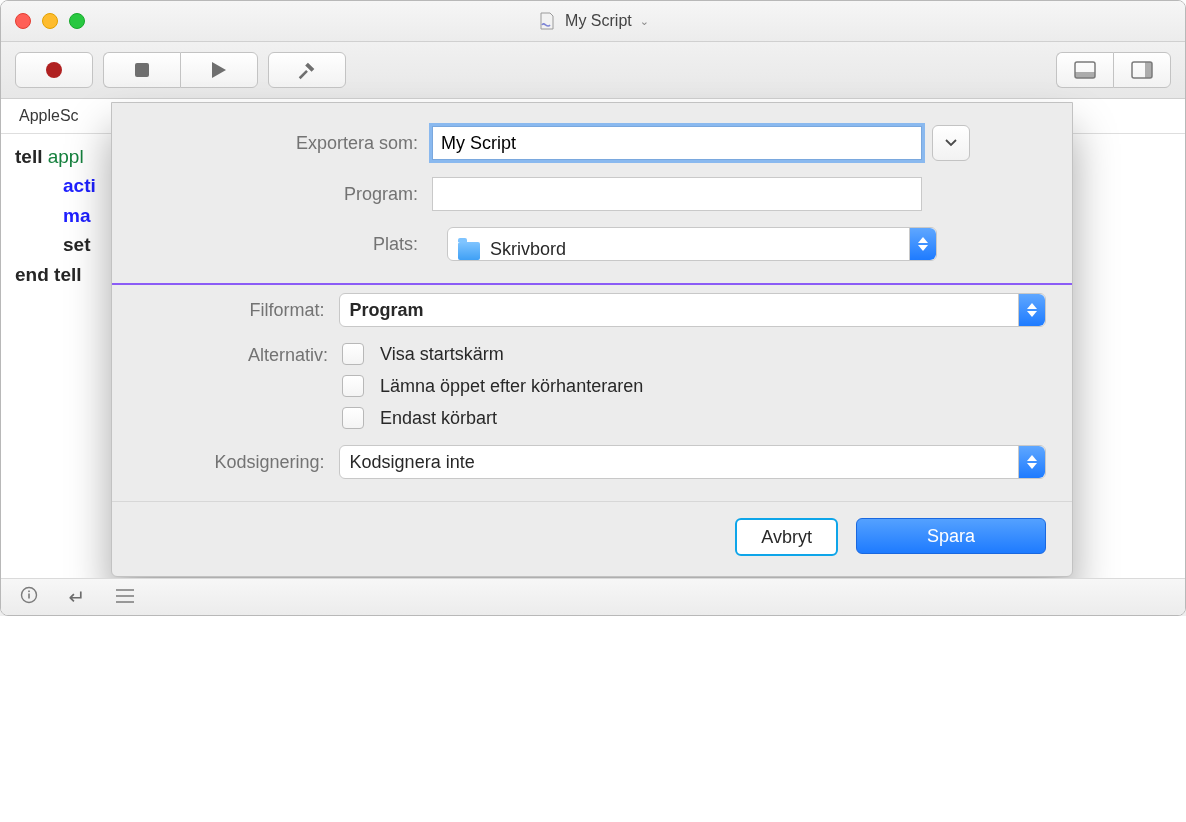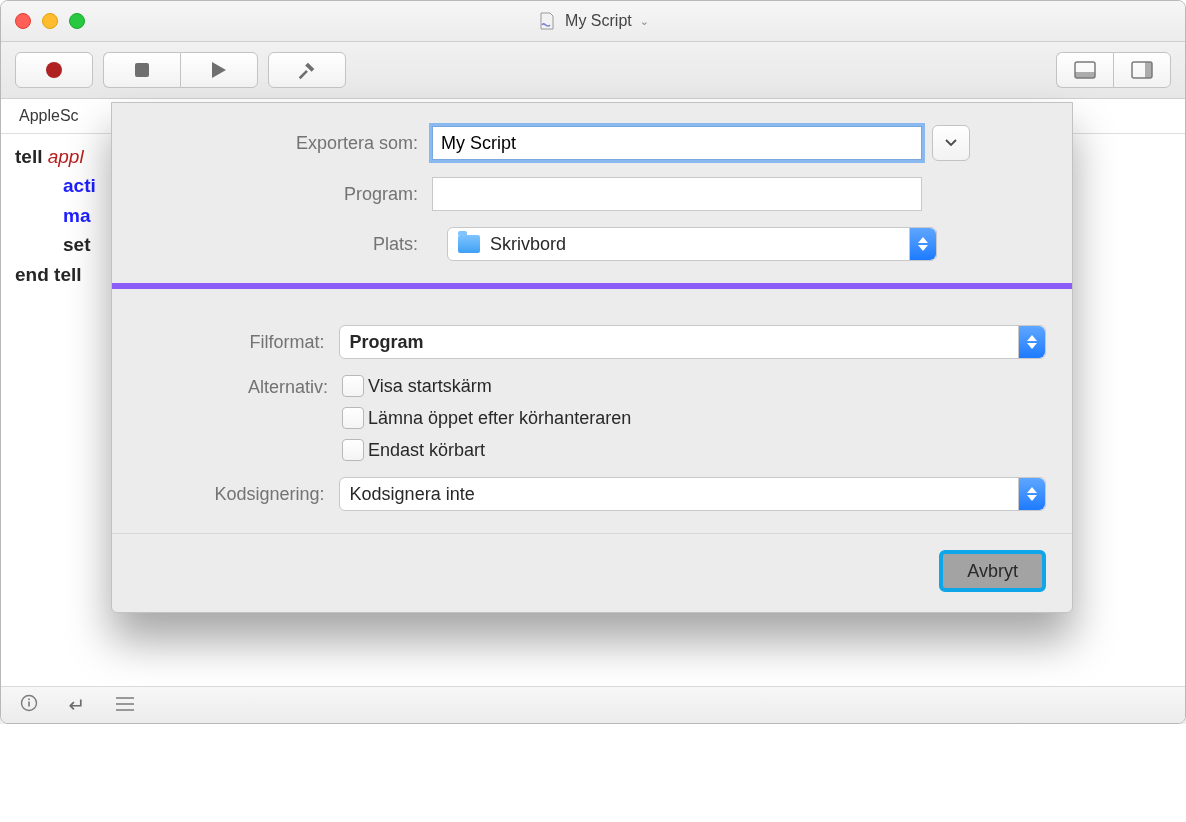--- a/index.html
+++ b/index.html
@@ -1,17 +1,17 @@
 <!DOCTYPE html>
 <html><head>
 <meta charset="utf-8">
 <style>
   html,body{margin:0;padding:0;font-family:-apple-system,"Helvetica Neue",Helvetica,Arial,sans-serif;font-size:15px;color:#262626;}
   body{background:#fff;}
-  .window{width:1186px;height:724px;position:relative;background:#fff;border:1px solid #b8b8b8;border-radius:8px;box-sizing:border-box;overflow:hidden;box-shadow:0 20px 40px rgba(0,0,0,.15);}
+  .window{width:1186px;height:616px;position:relative;background:#fff;border:1px solid #b8b8b8;border-radius:8px;box-sizing:border-box;overflow:hidden;box-shadow:0 20px 40px rgba(0,0,0,.15);}
   
   .titlebar{height:40px;background:linear-gradient(#f6f6f6,#ececec);border-bottom:1px solid #d0d0d0;display:flex;align-items:center;position:relative;}
   .traffic{display:flex;gap:11px;margin-left:14px;}
   .dot{width:14px;height:14px;border-radius:50%;}
   .dot.red{background:#ff5f57;border:1px solid #e33e32;}
   .dot.yellow{background:#febc2e;border:1px solid #e2a100;}
   .dot.green{background:#28c840;border:1px solid #17a92c;}
   .titlecenter{position:absolute;left:0;right:0;display:flex;align-items:center;justify-content:center;gap:8px;color:#444;font-size:16px;pointer-events:none;}
   .titlecenter .chev{font-size:11px;color:#888;}
   .scripticon{width:20px;height:20px;}
@@ -25,46 +25,46 @@
   .seggroup .seg:last-child{border-radius:0 6px 6px 0;}
   .spacer{flex:1;}
   .rec-dot{width:16px;height:16px;border-radius:50%;background:#b02121;}
   .stop-sq{width:14px;height:14px;background:#6f6f6f;border-radius:2px;}
   .play-tri{width:0;height:0;border-left:14px solid #6f6f6f;border-top:8px solid transparent;border-bottom:8px solid transparent;}
   
   .langbar{height:34px;border-bottom:1px solid #dedede;display:flex;align-items:center;padding:0 18px;font-size:16px;color:#383838;}
   
   .code{padding:8px 14px;font-family:Verdana,Geneva,sans-serif;font-size:19px;line-height:1.55;}
   .code .kw{font-weight:700;}
-  .code .ap{font-style:italic;color:#b91c1c;}
+  .code .ap{color:#15803d;}
   .code .cmd{font-weight:700;color:#1f20ff;}
   .code .ind{margin-left:48px;}
   
   .sheet{position:absolute;top:101px;left:110px;width:960px;background:#ececec;border:1px solid #c2c2c2;border-radius:0 0 6px 6px;box-shadow:0 28px 44px rgba(0,0,0,.35);font-size:18px;color:#282828;}
   .sheet .uppersection{padding:22px 26px 22px 26px;}
-  .sheet .midsection{border-top:6px solid #8b5cf6;padding:36px 26px 22px 26px;}
+  .sheet .midsection{border-top:2px solid #8b5cf6;padding:8px 26px 22px 26px;}
   .sheet .bottomsection{border-top:1px solid #d7d7d7;padding:16px 26px 20px 26px;display:flex;justify-content:flex-end;gap:18px;}
   .formrow{display:flex;align-items:center;margin-bottom:16px;}
   .formrow:last-child{margin-bottom:0;}
   .lbl{text-align:right;color:#737373;}
   .upperlbl{width:280px;padding-right:14px;}
   .midlbl{width:190px;padding-right:14px;}
   .textinput{height:34px;background:#fff;border:1px solid #c9c9c9;border-radius:0;padding:0 8px;font-size:18px;box-sizing:border-box;}
   .textinput.focused{outline:3px solid #8ab9ef;border-color:#7aa8de;}
   .minibtn{width:36px;height:34px;margin-left:10px;background:linear-gradient(#ffffff,#f2f2f2);border:1px solid #c3c3c3;border-radius:6px;display:flex;align-items:center;justify-content:center;}
   .popup{height:34px;background:#fff;border:1px solid #c8c8c8;border-radius:6px;display:flex;align-items:center;padding:0 8px 0 10px;box-sizing:border-box;position:relative;font-size:18px;}
   .popup .stepper{position:absolute;right:0;top:0;bottom:0;width:26px;border-left:1px solid #c8c8c8;background:linear-gradient(#5fa7ff,#1e7bff);border-radius:0 6px 6px 0;display:flex;flex-direction:column;align-items:center;justify-content:center;gap:2px;}
   .stepper .up{width:0;height:0;border-left:5px solid transparent;border-right:5px solid transparent;border-bottom:6px solid #fff;}
   .stepper .down{width:0;height:0;border-left:5px solid transparent;border-right:5px solid transparent;border-top:6px solid #fff;}
   .foldericon{width:22px;height:18px;background:linear-gradient(#7fc4ff,#3fa0f5);border-radius:2px;margin-right:10px;position:relative;}
   .foldericon:before{content:"";position:absolute;top:-4px;left:0;width:9px;height:4px;background:#7fc4ff;border-radius:2px 2px 0 0;}
-  .checkboxrow{display:flex;align-items:center;margin-bottom:10px;gap:4px;font-size:18px;}
+  .checkboxrow{display:flex;align-items:center;margin-bottom:10px;gap:16px;font-size:18px;}
   .checkbox{width:20px;height:20px;border:1px solid #b8b8b8;border-radius:4px;background:linear-gradient(#fff,#f4f4f4);}
   .btn{height:34px;padding:0 24px;border-radius:6px;font-size:18px;display:flex;align-items:center;justify-content:center;}
-  .btn.default{background:#a3a3a3;border:4px solid #0ea5e9;}
+  .btn.default{background:#ffffff;border:2px solid #0ea5e9;}
   .btn.primary{background:linear-gradient(#54a1ff,#1e7bff);border:1px solid #1a68df;color:#fff;}
   
   .footer{position:absolute;bottom:0;left:0;right:0;height:36px;border-top:1px solid #dadada;background:linear-gradient(#f7f7f7,#ececec);display:flex;align-items:center;gap:28px;padding:0 18px;color:#6c6c6c;}
   .footer .ficon{width:20px;text-align:center;font-size:18px;}
 </style>
 </head>
 <body>
 
 <div class="window">
 
@@ -142,21 +142,21 @@
               <path d="M1 1l5 5 5-5" fill="none" stroke="#4b4b4b" stroke-width="1.8"></path>
             </svg>
         </div>
       </div>
       <div class="formrow">
         <div class="lbl upperlbl">Program:</div>
         <input class="textinput" style="width: 490px;" value="">
       </div>
       <div class="formrow" style="margin-bottom:0;gap:15px;">
         <div class="lbl upperlbl">Plats:</div>
-        <div class="popup" style="width:490px;">
+        <div class="popup" style="width:490px;align-items:flex-end;">
           <div class="foldericon"></div>
           <span>Skrivbord</span>
           <div class="stepper">
               <div class="up"></div>
               <div class="down"></div>
             </div>
         </div>
       </div>
     </div>
 
@@ -197,20 +197,23 @@
               <div class="down"></div>
             </div>
         </div>
       </div>
     </div>
 
     <div class="bottomsection">
       <div class="btn default">
           <span>Avbryt</span>
         </div>
+      <div class="btn primary" style="min-width:140px;">
+          <span>Spara</span>
+        </div>
     </div>
   </div>
 
   <div class="footer">
     <div class="ficon">
       <svg width="18" height="18" viewBox="0 0 18 18">
           <circle cx="9" cy="9" r="7.5" fill="none" stroke="#7b7b7b" stroke-width="1.4"></circle>
           <rect x="8.2" y="7.5" width="1.6" height="5" fill="#7b7b7b"></rect>
           <rect x="8.2" y="4.5" width="1.6" height="1.6" fill="#7b7b7b"></rect>
         </svg>

